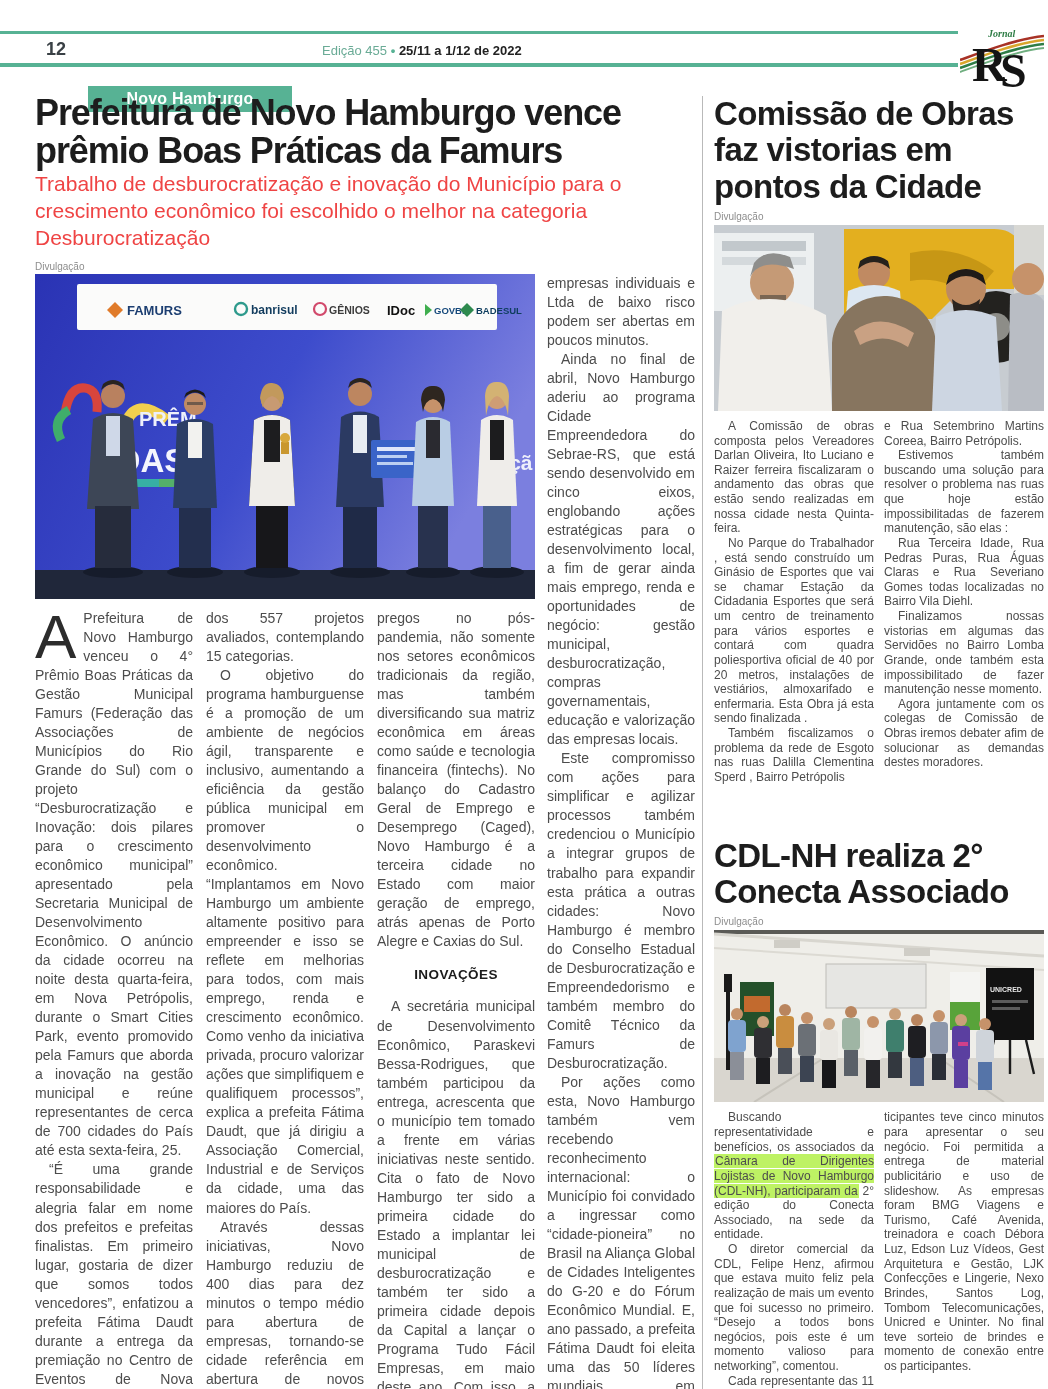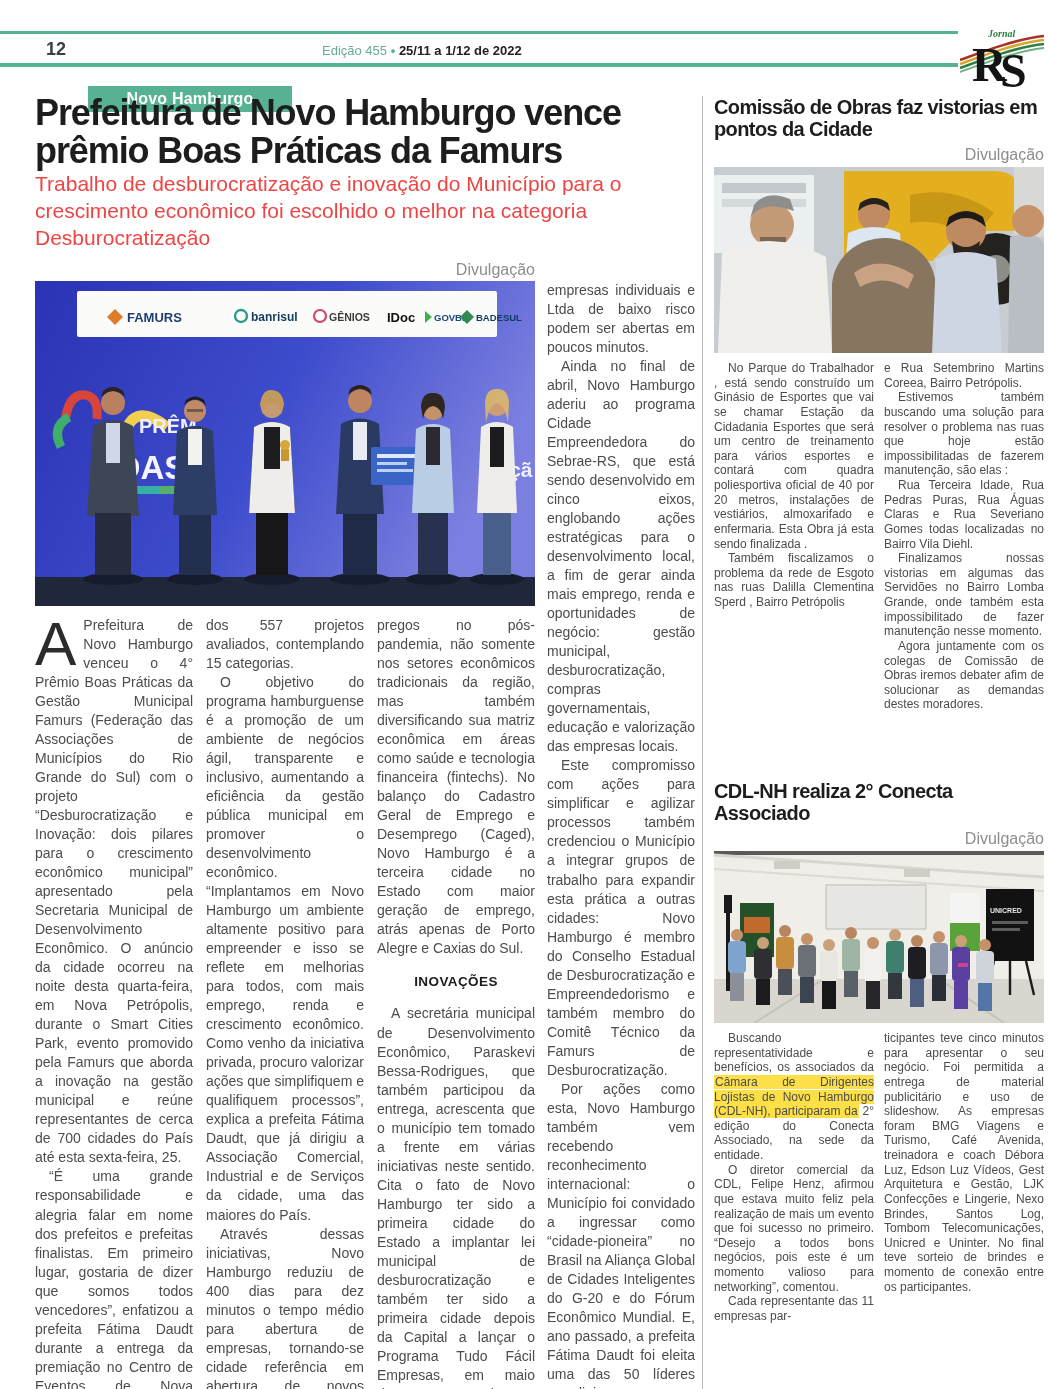--- a/index.html
+++ b/index.html
@@ -15,40 +15,40 @@
   .edition{position:absolute;left:322px;top:43px;font-size:13px;color:#6aab96;}
   .edition b{color:#222;font-weight:bold;}
   .edition .dot{color:#57b294;font-weight:bold;}
   .logo{position:absolute;right:4px;top:24px;width:84px;height:66px;}
   
   .divider{position:absolute;left:702px;top:96px;width:1px;height:1293px;background:#b9b9b9;}
   .main-article{position:absolute;left:35px;top:94px;width:660px;}
   .right-col{position:absolute;left:714px;top:96px;width:330px;}
   
   h1{margin:0;font-size:36px;line-height:1.06;font-weight:800;letter-spacing:-1.1px;color:#1d1d1d;}
-  h2{margin:0;font-size:20px;line-height:1.1;font-weight:800;letter-spacing:-.6px;color:#1d1d1d;}
+  h2{margin:0;font-size:33px;line-height:1.1;font-weight:800;letter-spacing:-.6px;color:#1d1d1d;}
   .subtitle{width:658px;font-size:21px;line-height:1.29;color:#ef4444;}
-  .credit{font-size:16px;color:#8d8d8d;text-align:right;}
+  .credit{font-size:10px;color:#8d8d8d;text-align:left;}
   .m-credit{width:500px;margin:9px 0 2px;}
   .body-row{display:flex;gap:12px;margin-top:2px;}
   .left-block{width:500px;}
   .cols3{display:flex;gap:13px;margin-top:10px;}
   .ncol{width:158px;font-size:14px;line-height:1.36;text-align:justify;color:#4c4c4c;}
   .ncol4{width:148px;font-size:14px;line-height:1.36;text-align:justify;color:#4c4c4c;}
   .ncol p,.ncol4 p,.rc-col p{margin:0;}
   .ind{text-indent:14px;}
   .dropcap{float:left;font-size:62px;line-height:50px;padding:3px 7px 0 0;font-weight:400;color:#2c2c2c;}
   .subhead{text-align:center;font-weight:bold;font-size:13.5px;letter-spacing:.4px;color:#1b1b1b;margin:15px 0 13px;}
   
   .rc-credit{margin:6px 0 3px;}
   .rc-cols{display:flex;gap:10px;margin-top:8px;}
   .rc-col{width:160px;font-size:12px;line-height:1.22;text-align:justify;color:#4c4c4c;}
   .obras-text{height:402px;overflow:hidden;}
   .cdl-block{margin-top:17px;}
-  mark{background:#fde047;color:inherit;padding:0 1px;}
+  mark{background:#bef264;color:inherit;padding:0 1px;}
   .photo{display:block;background:#dcdcdc;}
 </style>
 </head>
 <body>
 
 <div class="page">
 
   <div class="bar bar-top"></div>
   <div class="page-num">12</div>
   <div class="section-box">
@@ -226,20 +226,21 @@
           <circle cx="252" cy="64" r="20" fill="#bd8a62"></circle>
             <path d="M232,60 q20,-18 40,0 l-3,-10 q-17,-12 -34,0 z" fill="#1f1b18"></path>
             <path d="M238,74 q14,12 28,0 l-2,14 q-12,8 -24,0 z" fill="#2b241f"></path>
           <path d="M222,92 q30,-14 60,0 l6,94 h-70 z" fill="#cdd6e2"></path>
           <path d="M296,70 q24,-8 34,6 l0,110 h-36 z" fill="#b9bdc4"></path>
             <circle cx="314" cy="54" r="16" fill="#c6926a"></circle>
         </g>
       </svg>
       <div class="rc-cols obras-text">
         <div class="rc-col">
+          <p class="ind">A Comissão de obras composta pelos Vereadores Darlan Oliveira, Ito Luciano e Raizer ferreira fiscalizaram o andamento das obras que estão sendo realizadas em nossa cidade nesta Quinta-feira.</p>
           <p class="ind">No Parque do Trabalhador , está sendo construído um Ginásio de Esportes que vai se chamar Estação da Cidadania Esportes que será um centro de treinamento para vários esportes e contará com quadra poliesportiva oficial de 40 por 20 metros, instalações de vestiários, almoxarifado e enfermaria. Esta Obra já esta sendo finalizada .</p>
           <p class="ind">Também fiscalizamos o problema da rede de Esgoto nas ruas Dalilla Clementina Sperd , Bairro Petrópolis</p>
         </div>
         <div class="rc-col">
           <p>e Rua Setembrino Martins Coreea, Bairro Petrópolis.</p>
           <p class="ind">Estivemos também buscando uma solução para resolver o problema nas ruas que hoje estão impossibilitadas de fazerem manutenção, são elas :</p>
           <p class="ind">Rua Terceira Idade, Rua Pedras Puras, Rua Águas Claras e Rua Severiano Gomes todas localizadas no Bairro Vila Diehl.</p>
           <p class="ind">Finalizamos nossas vistorias em algumas das Servidões no Bairro Lomba Grande, onde também esta impossibilitado de fazer manutenção nesse momento.</p>
           <p class="ind">Agora juntamente com os colegas de Comissão de Obras iremos debater afim de solucionar as demandas destes moradores.</p>
         </div>

